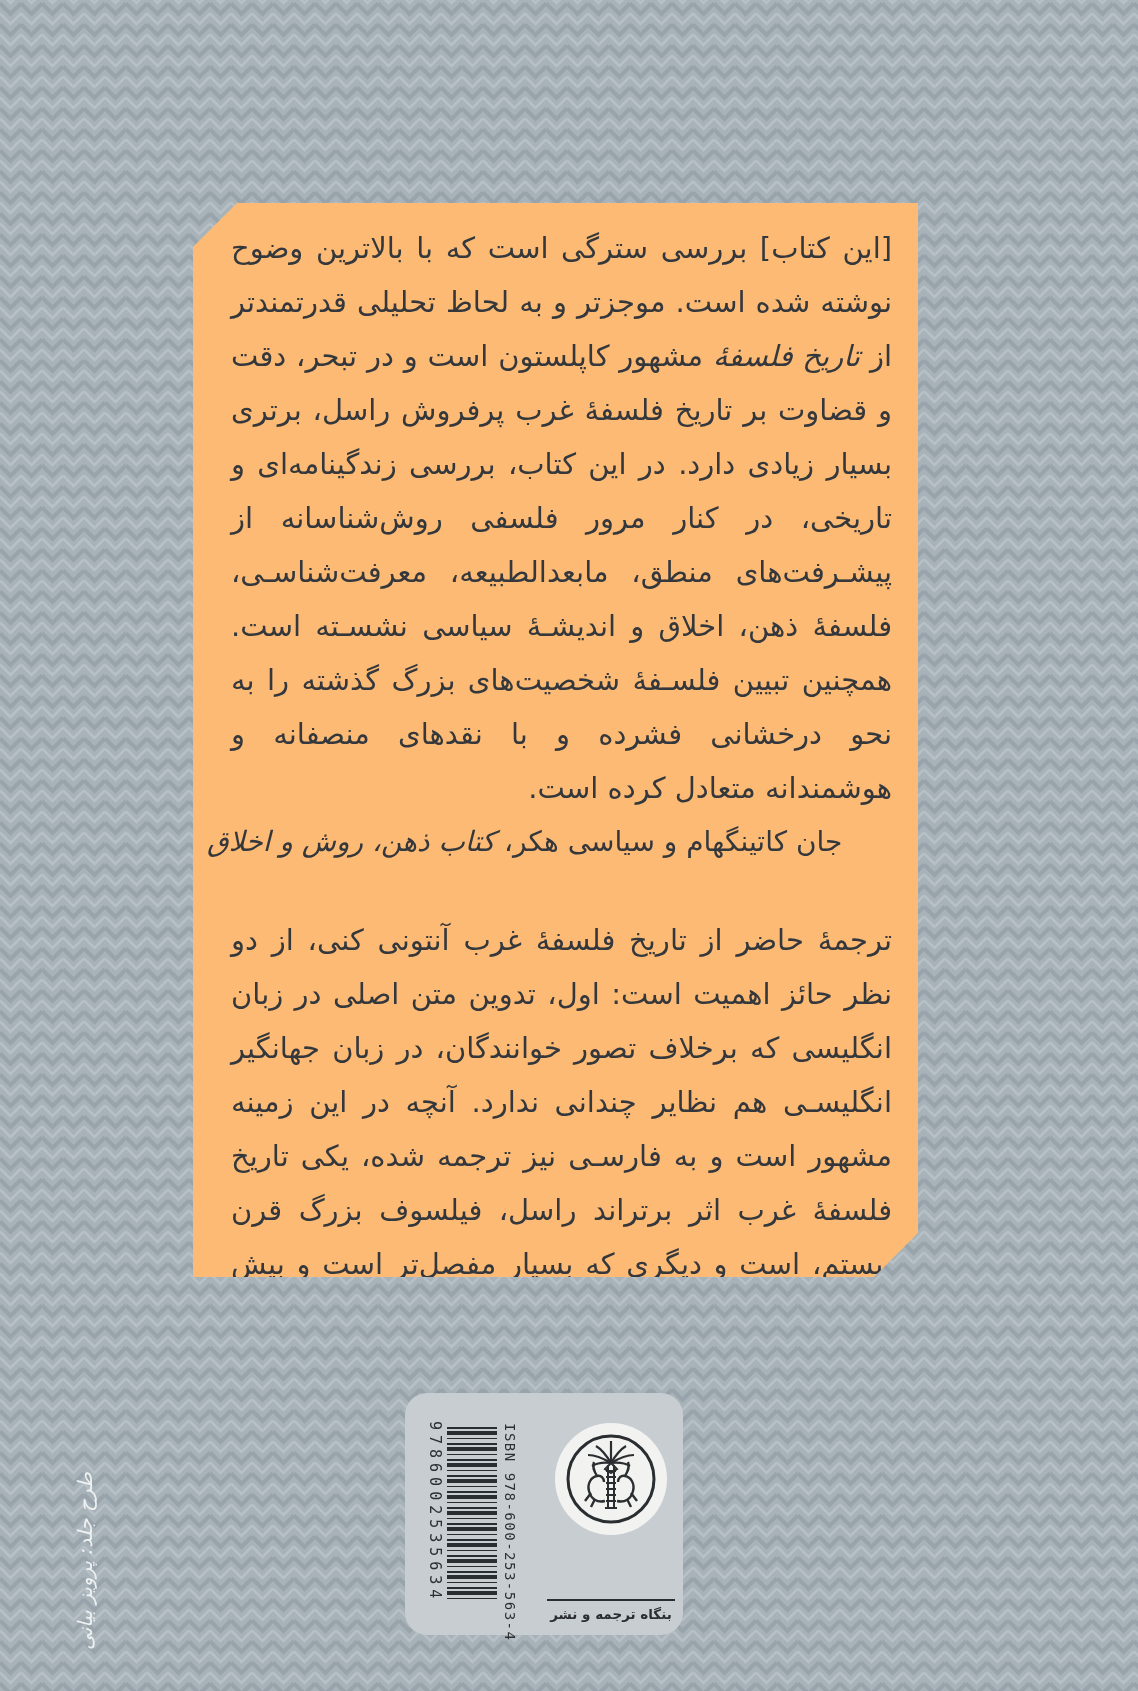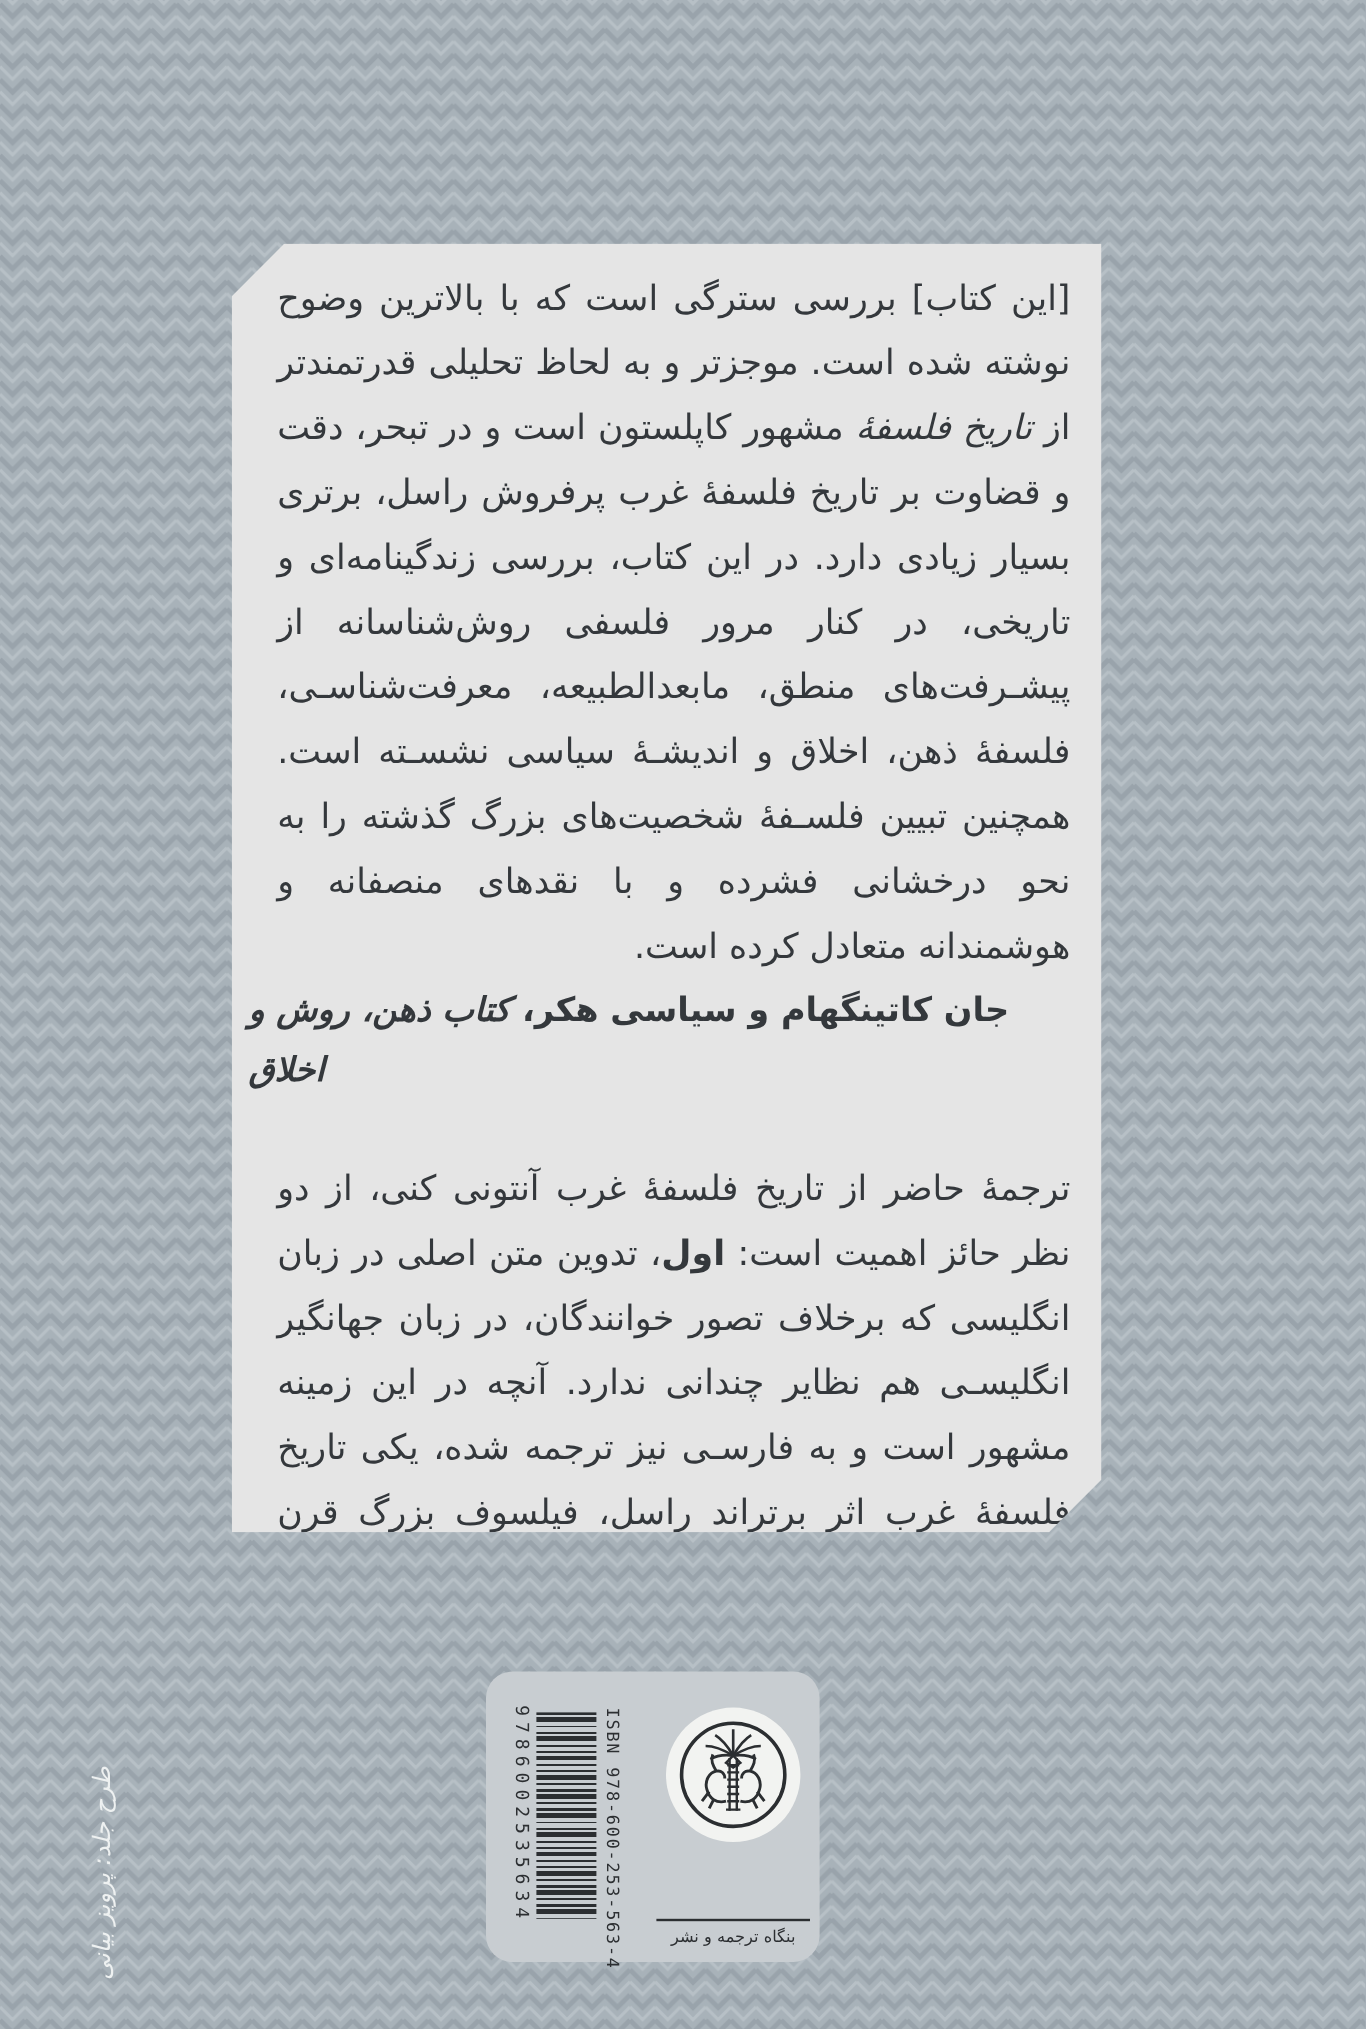--- a/index.html
+++ b/index.html
@@ -6,42 +6,42 @@
   body{
     width:1138px;height:1691px;position:relative;overflow:hidden;
     background:#a8b2b9;
     font-family:"DejaVu Sans",sans-serif;
   }
   .bg-pattern{position:absolute;left:0;top:0;width:1138px;height:1691px;display:block;}
 
   
   .panel{
     position:absolute;left:193px;top:203px;width:725px;height:1074px;
-    background:#e5e5e5;
+    background:#fdba74;
     clip-path:polygon(44px 0, 100% 0, 100% calc(100% - 44px), calc(100% - 44px) 100%, 0 100%, 0 44px);
     box-sizing:border-box;
     padding:18px 26px 0 38px;
     direction:rtl;
     color:#34383c;
   }
   .para{
     margin:0;
     font-size:29px;line-height:54px;
     text-align:justify;text-justify:inter-word;
   }
   .attr{
     margin:2px 0 0 0;
     font-size:28px;line-height:50px;
     font-weight:bold;
     text-align:left;
     margin-left:-24px;
   }
   .para2{margin-top:46px;}
   .it{font-style:italic;}
-  .b{font-weight:bold;}
+  .b{font-weight:normal;}
 
   
   .spine-credit{
     position:absolute;left:72px;top:1650px;
     transform:rotate(-90deg);transform-origin:left top;
     white-space:nowrap;
     font-size:20px;line-height:26px;font-style:italic;
     color:#eef1f1;letter-spacing:1px;
     direction:rtl;
   }
@@ -81,21 +81,21 @@
     position:absolute;right:16px;top:30px;width:112px;height:112px;
     border-radius:50%;background:#f2f3f1;
   }
   .logo-circle svg{position:absolute;left:6px;top:6px;}
   .publisher{
     position:absolute;right:8px;bottom:12px;width:128px;
     direction:rtl;text-align:center;color:#2b2e31;
   }
   .publisher .pub-line1{
     border-top:2px solid #2b2e31;
-    font-size:13.5px;font-weight:normal;letter-spacing:1px;
+    font-size:13.5px;font-weight:bold;letter-spacing:1px;
     padding-top:4px;line-height:18px;
   }
   .publisher .pub-name{
     font-size:27px;font-weight:bold;line-height:34px;
     border-bottom:2px solid #2b2e31;
     padding-bottom:5px;
   }
 </style>
 </head>
 <body>

